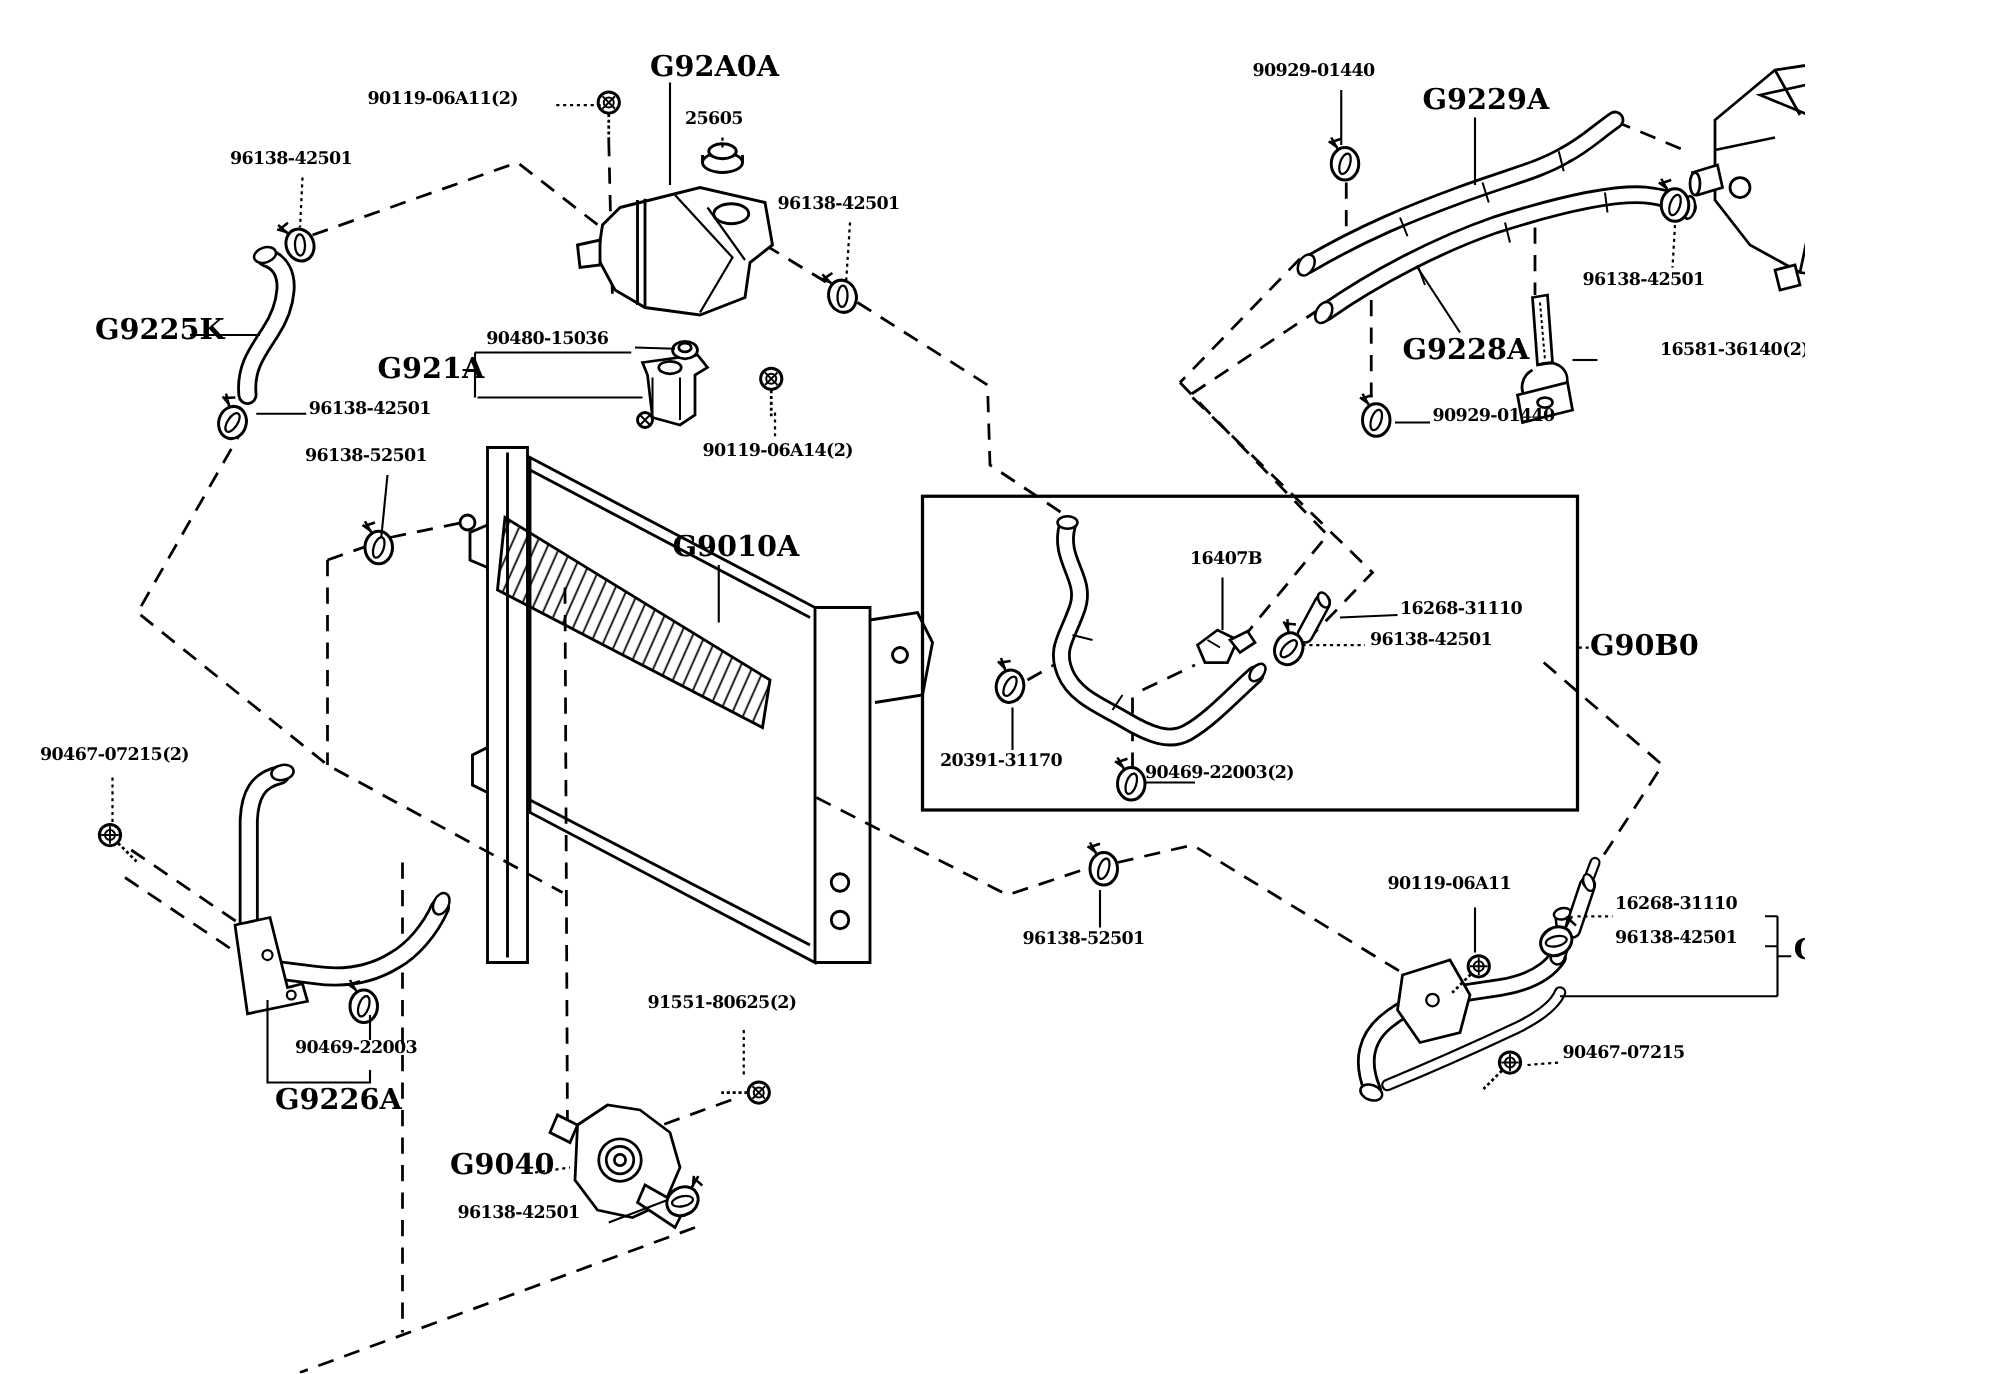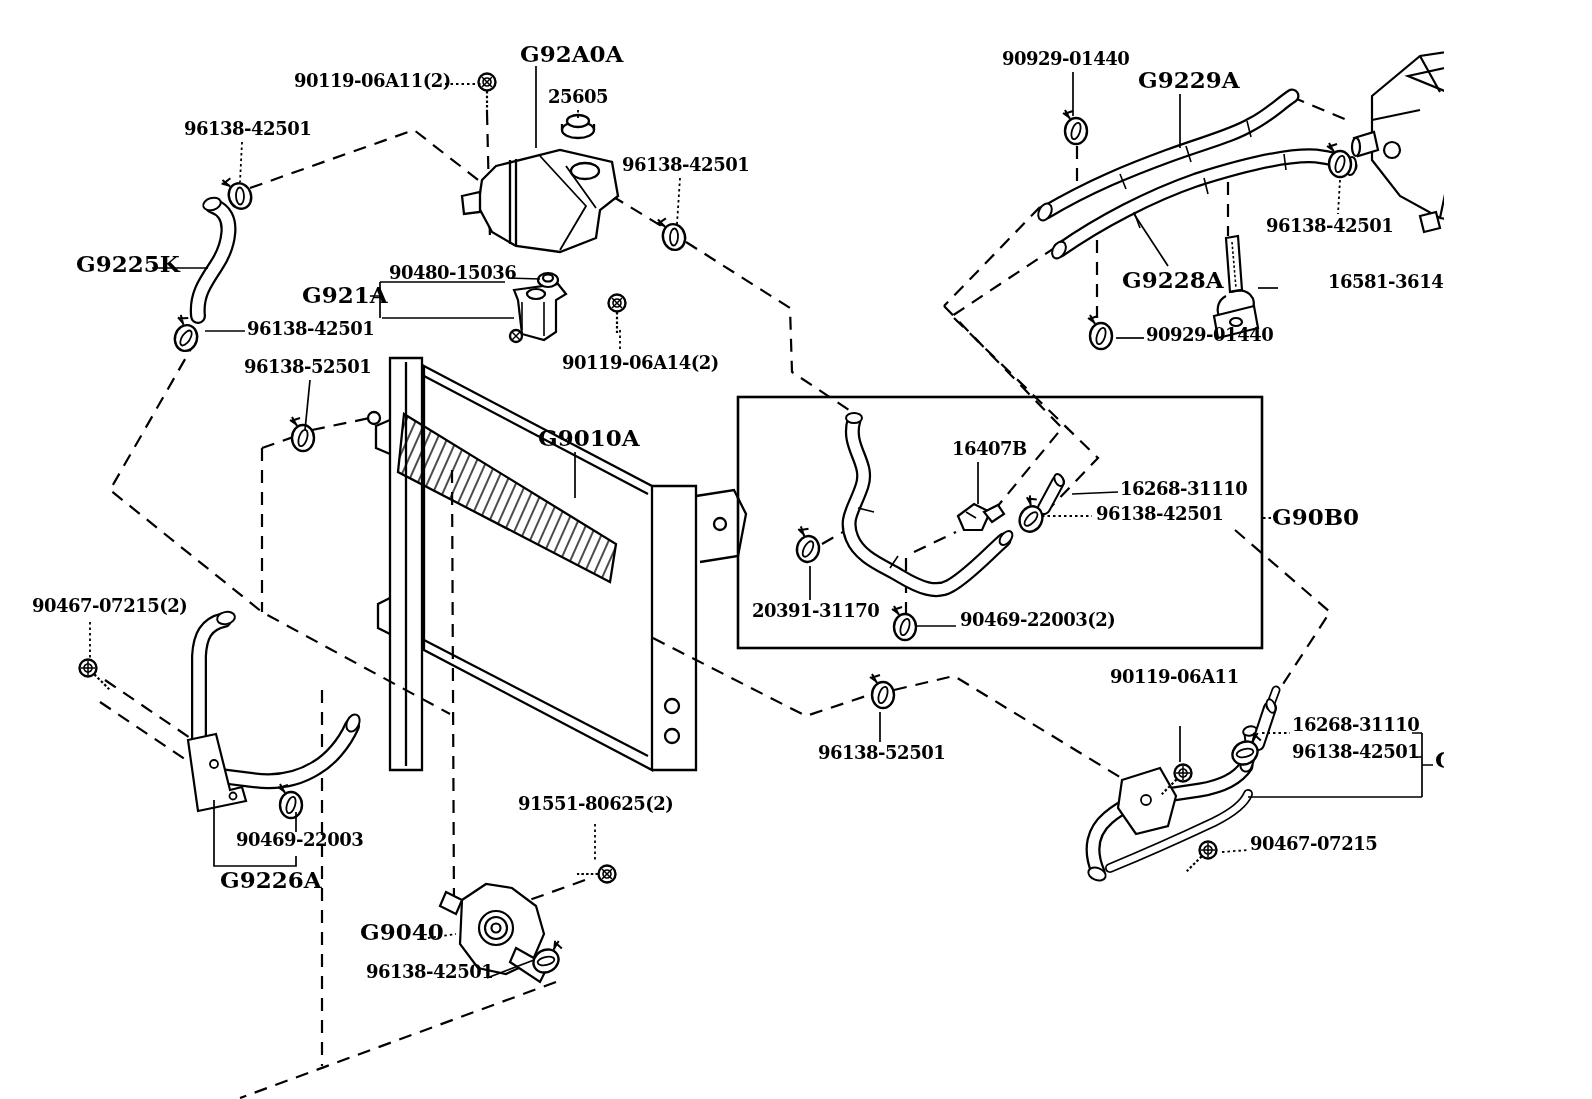--- a/index.html
+++ b/index.html
@@ -1,19 +1,19 @@
 <!DOCTYPE html>
 <html><head>
 <meta charset="utf-8">
 <style>
   html,body{margin:0;padding:0;background:#fff;}
   #stage{position:relative;width:1444px;height:1099px;background:#fff;overflow:hidden;
          font-family:"DejaVu Serif", "Liberation Serif", serif;}
   #art{position:absolute;left:0;top:0;}
-  .lbl{position:absolute;font-weight:bold;font-size:18px;line-height:1.0;color:#000;
+  .lbl{position:absolute;font-weight:bold;font-size:14px;line-height:1.0;color:#000;
        letter-spacing:-0.5px;white-space:nowrap;}
   .lbl.g{font-size:23px;letter-spacing:0;}
   .lbl.note{font-size:19px;line-height:22px;letter-spacing:0;}
   .lbl.figcode{font-weight:normal;font-size:23px;letter-spacing:1px;}
 </style>
 </head>
 <body>
 
 <div id="stage">
 
@@ -280,28 +280,28 @@
 <div class="lbl g" style="left:1138px;top:68px">G9229A</div>
 <div class="lbl" style="left:1266px;top:217px">96138-42501</div>
 <div class="lbl g" style="left:1122px;top:268px">G9228A</div>
 <div class="lbl" style="left:1328px;top:273px">16581-36140(2)</div>
 <div class="lbl" style="left:1146px;top:326px">90929-01440</div>
 <div class="lbl" style="left:952px;top:440px">16407B</div>
 <div class="lbl" style="left:1120px;top:480px">16268-31110</div>
 <div class="lbl" style="left:1096px;top:505px">96138-42501</div>
 <div class="lbl g" style="left:1272px;top:505px">G90B0</div>
 <div class="lbl" style="left:752px;top:602px">20391-31170</div>
-<div class="lbl" style="left:960px;top:611px">90469-22003(2)</div>
+<div class="lbl" style="left:916px;top:611px">90469-22003(2)</div>
 <div class="lbl" style="left:32px;top:597px">90467-07215(2)</div>
 <div class="lbl" style="left:236px;top:831px">90469-22003</div>
 <div class="lbl g" style="left:220px;top:868px">G9226A</div>
 <div class="lbl" style="left:518px;top:795px">91551-80625(2)</div>
 <div class="lbl g" style="left:360px;top:920px">G9040</div>
 <div class="lbl" style="left:366px;top:963px">96138-42501</div>
 <div class="lbl" style="left:818px;top:744px">96138-52501</div>
-<div class="lbl" style="left:1110px;top:668px">90119-06A11</div>
+<div class="lbl" style="left:1110px;top:700px">90119-06A11</div>
 <div class="lbl" style="left:1292px;top:716px">16268-31110</div>
 <div class="lbl" style="left:1292px;top:743px">96138-42501</div>
 <div class="lbl g" style="left:1435px;top:748px">G9227A</div>
 <div class="lbl" style="left:1250px;top:835px">90467-07215</div>
 <div class="lbl figcode" style="left:1458px;top:1054px">84Q810A</div>
 
 </div>
 
 </body></html>

